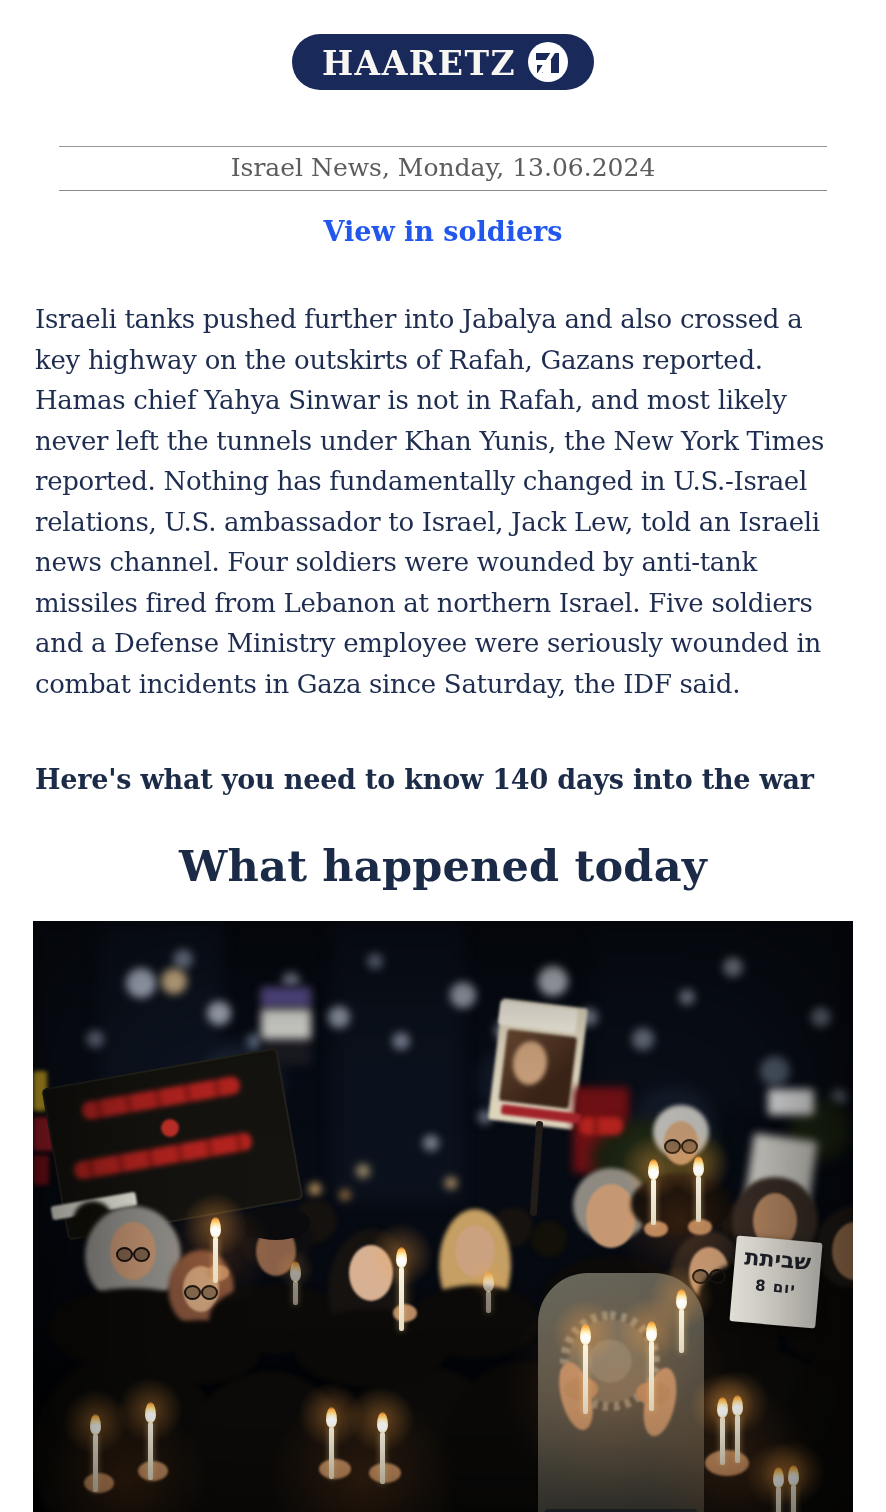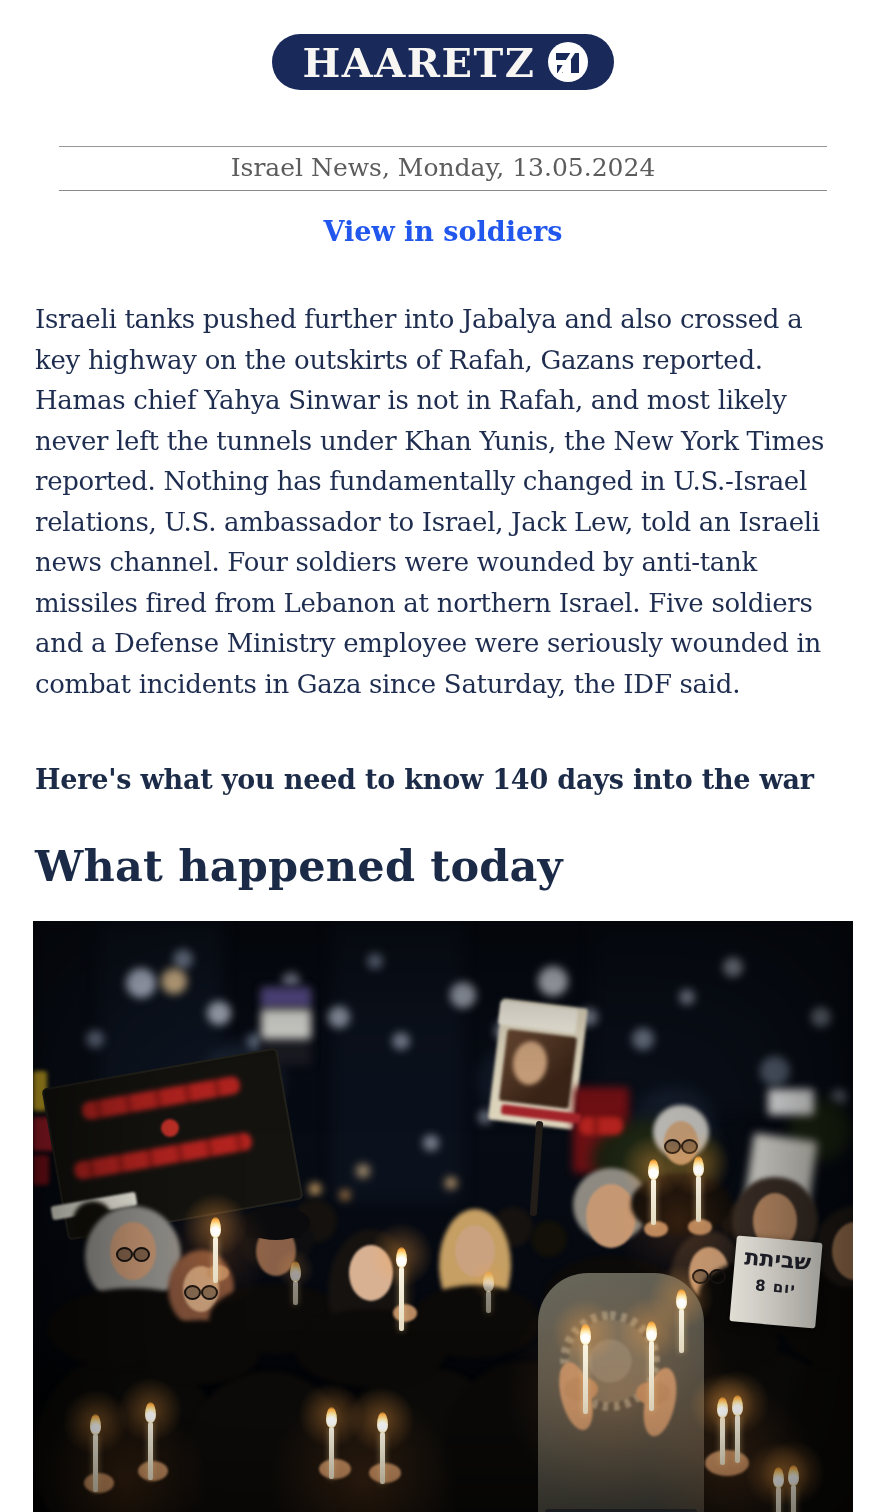--- a/index.html
+++ b/index.html
@@ -1,36 +1,36 @@
 <!DOCTYPE html>
 <html><head>
 <meta charset="utf-8">
 <style>
   html,body{margin:0;padding:0;background:#ffffff;}
   body{width:886px;height:1512px;overflow:hidden;font-family:"DejaVu Serif",serif;color:#1e2d4f;}
 
   
   .pill{width:-moz-fit-content;width:fit-content;margin:34px auto 0;background:#19295a;
         border-radius:999px;height:56px;display:flex;align-items:center;padding:0 26px 0 30px;gap:12px;}
-  .brand{color:#f7f6f2;font-family:"DejaVu Serif",serif;font-weight:700;font-size:40px;letter-spacing:1.5px;line-height:1;padding-top:2px;}
+  .brand{color:#f7f6f2;font-family:"DejaVu Serif",serif;font-weight:700;font-size:33px;letter-spacing:1.5px;line-height:1;padding-top:2px;}
   .logo-circle{width:40px;height:40px;flex:0 0 40px;border-radius:50%;background:#ffffff;display:flex;align-items:center;justify-content:center;}
   .edition{color:#eef0f4;font-family:"Liberation Sans",sans-serif;font-size:37px;font-weight:400;letter-spacing:.5px;line-height:1;padding-bottom:3px;}
 
   
   .dateline{width:768px;margin:56px auto 0;border-top:1px solid #979797;border-bottom:1px solid #8a8a8a;
             text-align:center;padding:6px 0 8px;font-size:25px;color:#5c5c5c;}
 
   
   .view-link-wrap{text-align:center;margin-top:25px;}
   .view-link{color:#2257ee;font-weight:700;font-size:27px;text-decoration:none;cursor:pointer;}
 
   
   .intro{margin:52px 33px 0 35px;font-size:26px;line-height:40.5px;letter-spacing:-.3px;color:#1e2d4f;}
   .need{margin:60px 35px 0;font-size:27px;font-weight:700;letter-spacing:-.2px;color:#1c2b47;}
-  h1.section{margin:46px 35px 0;font-size:43px;font-weight:700;letter-spacing:.2px;color:#1a2a47;}
+  h1.section{margin:46px 35px 0;font-size:43px;font-weight:700;letter-spacing:.2px;color:#1a2a47;text-align:center;}
 
   
   .photo{position:relative;margin:30px 33px 0;width:820px;height:622px;overflow:hidden;
          background:linear-gradient(180deg,#070b14 0%,#060a12 45%,#04060c 75%,#020305 100%);}
   .photo *{position:absolute;}
   .blur1{filter:blur(2px);} .blur2{filter:blur(4px);} .blur3{filter:blur(7px);}
   .bokeh{border-radius:50%;}
   .slab{border-radius:3px;}
   .ellipse{border-radius:50%;}
   .glasses{width:36px;height:12px;}
@@ -62,21 +62,21 @@
   <span class="logo-circle">
     <svg width="40" height="40" viewBox="0 0 40 40">
       <path d="M8 11 L31 11 L31 18 L8 18 Z" fill="#19295a"></path>
       <path d="M23 17 L31 17 L31 31 L23 31 Z" fill="#19295a"></path>
       <path d="M9 23 L15 23 L15 31 L9 31 Z" fill="#19295a"></path>
       <line x1="28.5" y1="5" x2="10" y2="34" stroke="#ffffff" stroke-width="4"></line>
     </svg>
   </span>
 </div>
 
-<div class="dateline">Israel News, Monday, 13.05.2024</div>
+<div class="dateline">Israel News, Monday, 13.06.2024</div>
 
 <div class="view-link-wrap">
   <a class="view-link">View in soldiers</a>
 </div>
 
 <p class="intro">Israeli tanks pushed further into Jabalya and also crossed a key highway on the outskirts of Rafah, Gazans reported. Hamas chief Yahya Sinwar is not in Rafah, and most likely never left the tunnels under Khan Yunis, the New York Times reported. Nothing has fundamentally changed in U.S.-Israel relations, U.S. ambassador to Israel, Jack Lew, told an Israeli news channel. Four soldiers were wounded by anti-tank missiles fired from Lebanon at northern Israel. Five soldiers and a Defense Ministry employee were seriously wounded in combat incidents in Gaza since Saturday, the IDF said.</p>
 
 <p class="need">Here's what you need to know 140 days into the war</p>
 
 <h1 class="section">What happened today</h1>

